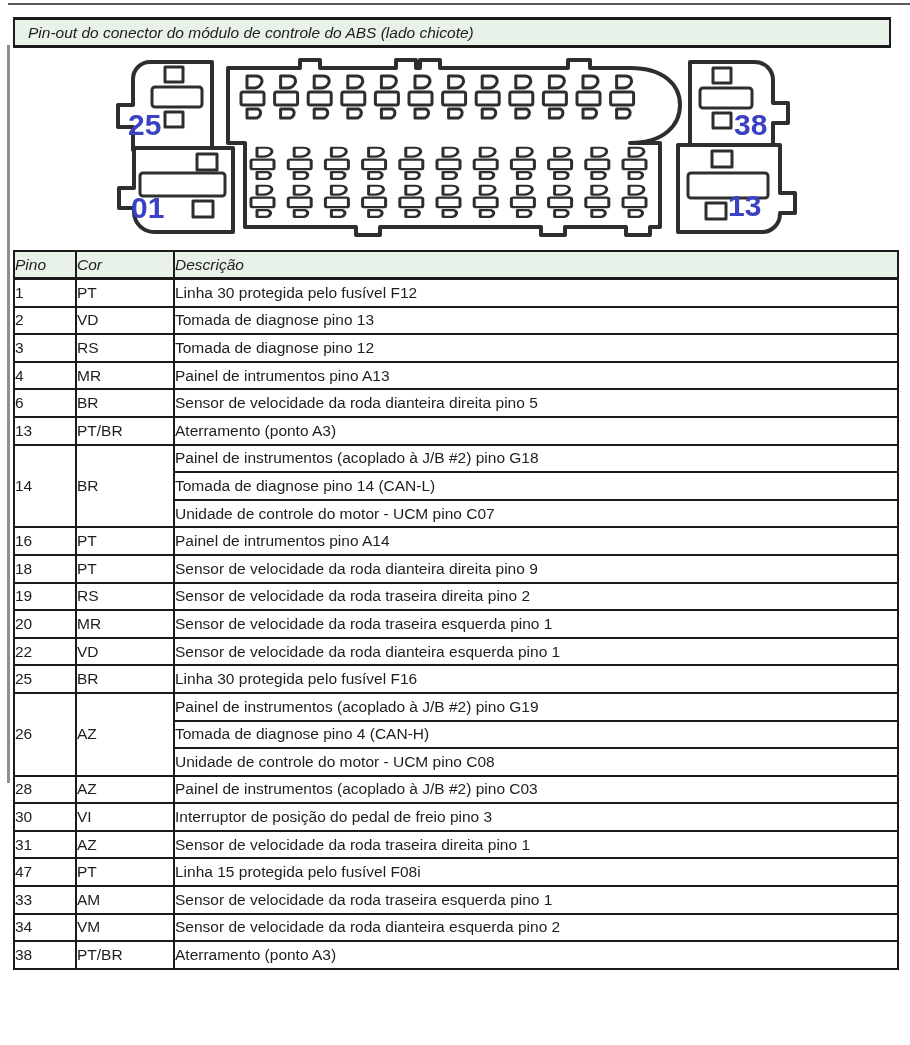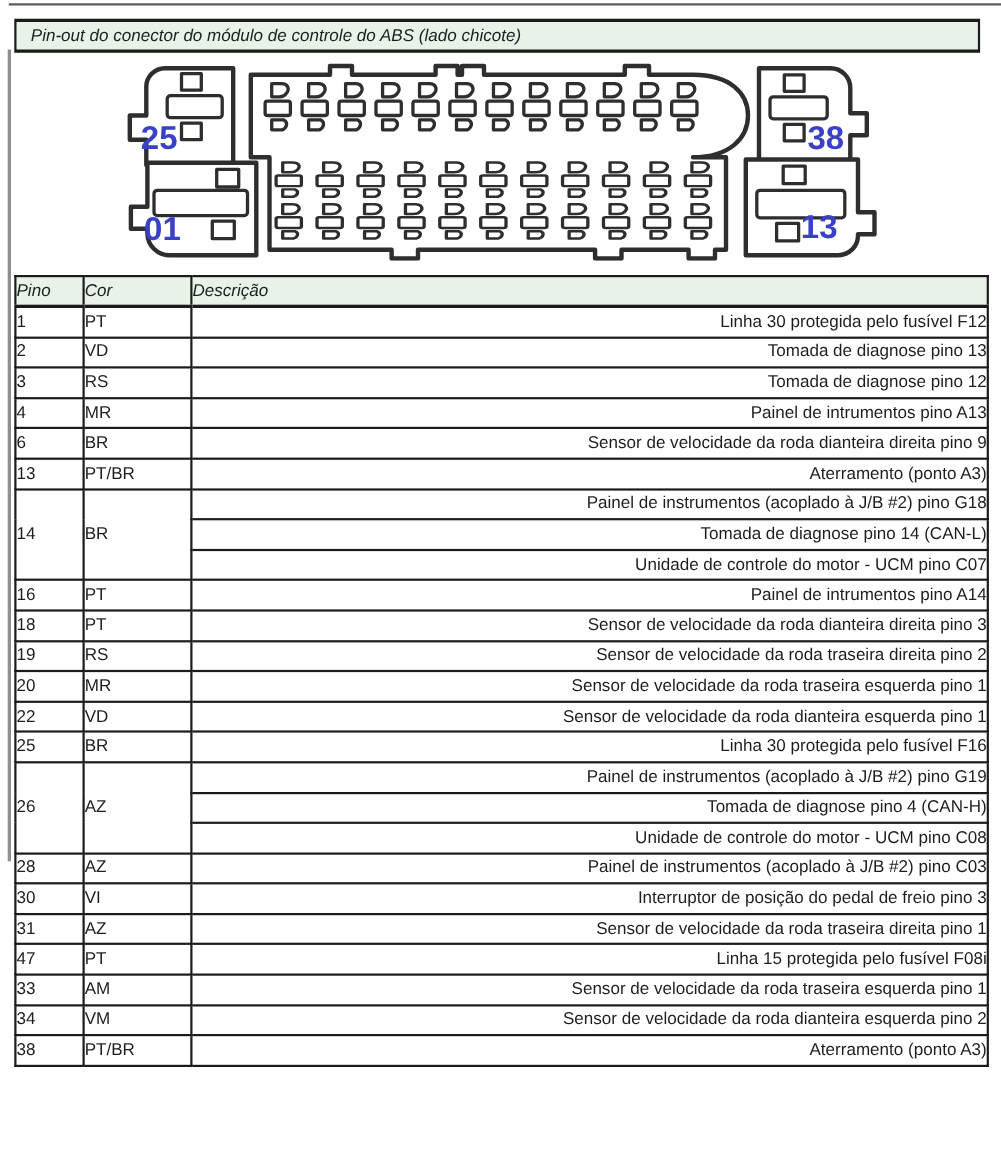--- a/index.html
+++ b/index.html
@@ -25,21 +25,21 @@
   table.pinout th,table.pinout td{
     border:2px solid var(--line,#1b1b1b);padding:0;vertical-align:middle;
     height:25.6px;overflow:hidden;white-space:nowrap;
   }
   table.pinout thead th{
     background:var(--green,#e8f2e9);font-style:italic;font-weight:normal;
     text-align:left;height:25px;border-bottom-width:3px;
   }
   .c1{padding-left:12px;margin-top:12px;}
   .c2{padding-left:10px;}
-  .c3{padding-left:16px;text-align:right;}
+  .c3{padding-left:16px;}
   tr.sub td{border-top:1px solid var(--line,#1b1b1b);}
 </style>
 </head>
 <body>
 
 <div class="page">
 
   <div class="top-rule"></div>
   <div class="change-bar"></div>
 
@@ -167,21 +167,21 @@
           <td class="c3">Tomada de diagnose pino 12</td>
         </tr>
         <tr>
           <td rowspan="1" class="c1">4</td>
           <td rowspan="1" class="c2">MR</td>
           <td class="c3">Painel de intrumentos pino A13</td>
         </tr>
         <tr>
           <td rowspan="1" class="c1">6</td>
           <td rowspan="1" class="c2">BR</td>
-          <td class="c3">Sensor de velocidade da roda dianteira direita pino 9</td>
+          <td class="c3">Sensor de velocidade da roda dianteira direita pino 5</td>
         </tr>
         <tr>
           <td rowspan="1" class="c1">13</td>
           <td rowspan="1" class="c2">PT/BR</td>
           <td class="c3">Aterramento (ponto A3)</td>
         </tr>
         <tr>
           <td rowspan="3" class="c1">14</td>
           <td rowspan="3" class="c2">BR</td>
           <td class="c3">Painel de instrumentos (acoplado à J/B #2) pino G18</td>
@@ -193,21 +193,21 @@
           <td class="c3">Unidade de controle do motor - UCM pino C07</td>
         </tr>
         <tr>
           <td rowspan="1" class="c1">16</td>
           <td rowspan="1" class="c2">PT</td>
           <td class="c3">Painel de intrumentos pino A14</td>
         </tr>
         <tr>
           <td rowspan="1" class="c1">18</td>
           <td rowspan="1" class="c2">PT</td>
-          <td class="c3">Sensor de velocidade da roda dianteira direita pino 3</td>
+          <td class="c3">Sensor de velocidade da roda dianteira direita pino 9</td>
         </tr>
         <tr>
           <td rowspan="1" class="c1">19</td>
           <td rowspan="1" class="c2">RS</td>
           <td class="c3">Sensor de velocidade da roda traseira direita pino 2</td>
         </tr>
         <tr>
           <td rowspan="1" class="c1">20</td>
           <td rowspan="1" class="c2">MR</td>
           <td class="c3">Sensor de velocidade da roda traseira esquerda pino 1</td>

